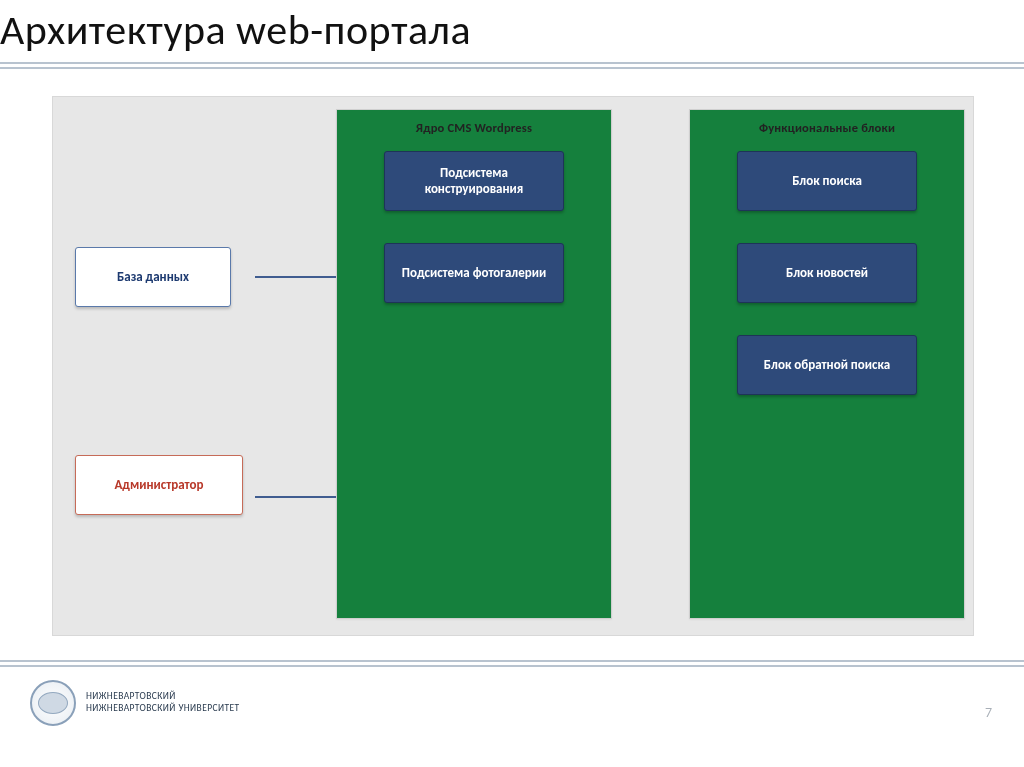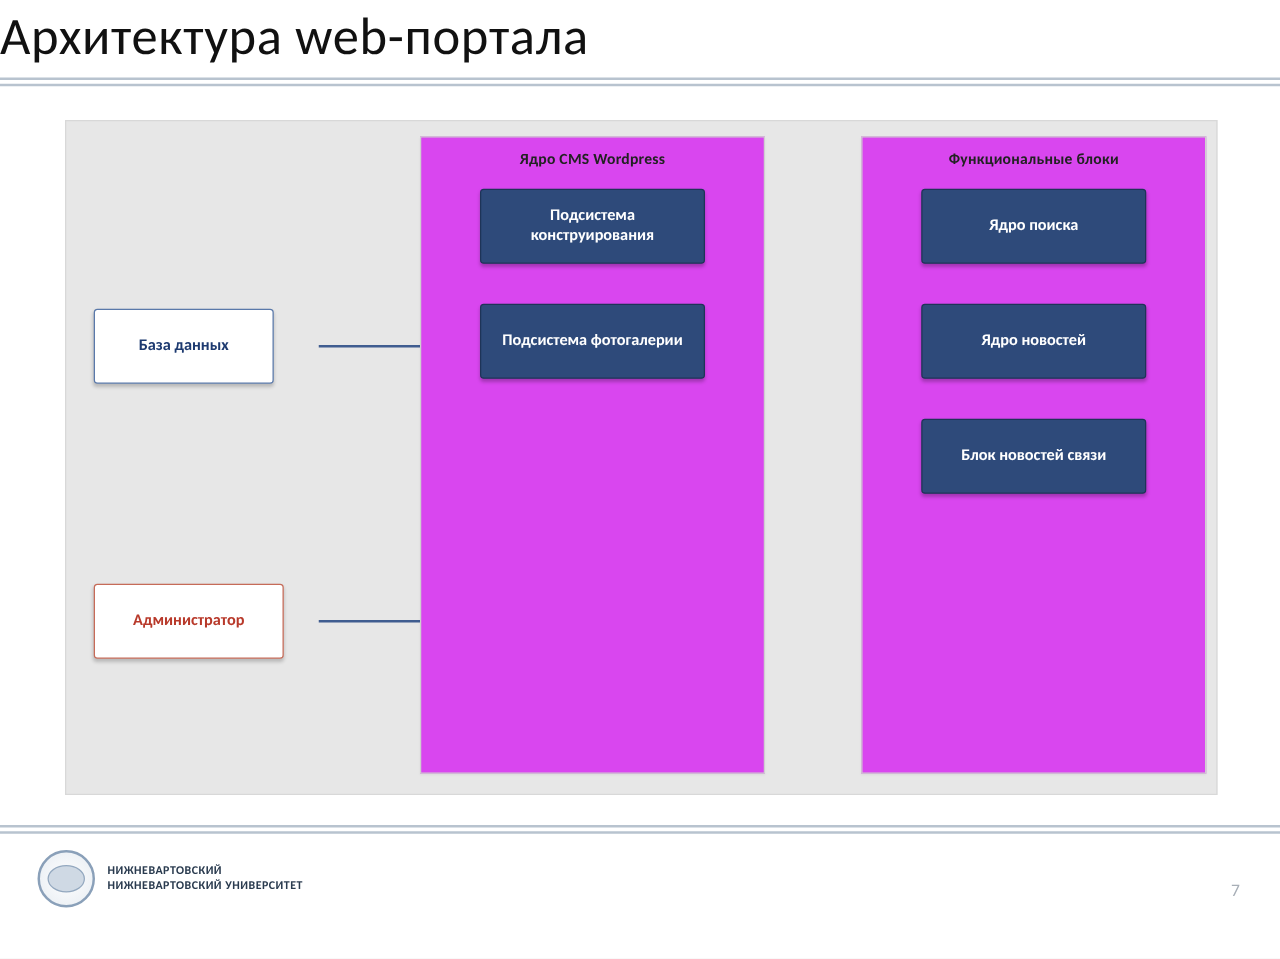--- a/index.html
+++ b/index.html
@@ -35,21 +35,21 @@
   .canvas {
     position: absolute;
     left: 52px; top: 96px;
     width: 922px; height: 540px;
     background: #e7e7e7;
     border: 1px solid #d8d8d8;
   }
 
   .panel {
     position: absolute;
-    background: #d946ef;
+    background: #15803d;
     border: 1px solid #cfcfcf;
     box-shadow: 0 1px 2px rgba(0,0,0,0.05);
   }
   .panel.core   { left: 283px; top: 12px; width: 276px; height: 510px; }
   .panel.funcs  { left: 636px; top: 12px; width: 276px; height: 510px; }
 
   .panel-title {
     text-align: center;
     font-size: 12.5px;
     font-weight: 600;
@@ -92,26 +92,26 @@
     box-shadow: 0 2px 3px rgba(0,0,0,0.2);
   }
   .block.white.admin {
     color: #b8392a;
     border-color: #c66b58;
   }
 
   .ext-db {
     position: absolute;
     left: 22px; top: 150px;
-    width: 144px; height: 58px;
+    width: 156px; height: 58px;
   }
   .ext-admin {
     position: absolute;
-    left: 22px; top: 370px;
-    width: 152px; height: 58px;
+    left: 22px; top: 358px;
+    width: 168px; height: 58px;
   }
 
   .connector {
     position: absolute;
     height: 2px;
     background: #405d90;
   }
   .conn-db    { left: 202px; top: 179px; width: 130px; }
   .conn-admin { left: 202px; top: 399px; width: 130px; }
 
@@ -130,21 +130,21 @@
     background: radial-gradient(circle at 50% 50%, #ffffff 0%, #eef2f6 70%);
   }
   .logo-seal .inner {
     width: 30px; height: 22px;
     background: #cfd9e4;
     border-radius: 50%;
     border: 1px solid #93a8bf;
   }
   .footer-text {
     font-size: 9.5px;
-    font-weight: 700;
+    font-weight: 400;
     color: #2a3b4f;
     line-height: 1.25;
     letter-spacing: 0.4px;
   }
 
   .page-num {
     position: absolute;
     right: 32px; top: 704px;
     font-size: 14px;
     color: #a8afb7;
@@ -179,27 +179,27 @@
       <div class="block dark">
           <span>Подсистема фотогалерии</span>
         </div>
     </div>
   </div>
 
   <div class="panel funcs">
     <div class="panel-title">Функциональные блоки</div>
     <div class="stack">
       <div class="block dark">
-          <span>Ядро поиска</span>
-        </div>
-      <div class="block dark">
-          <span>Ядро новостей</span>
-        </div>
-      <div class="block dark">
-          <span>Блок новостей связи</span>
+          <span>Блок поиска</span>
+        </div>
+      <div class="block dark">
+          <span>Блок новостей</span>
+        </div>
+      <div class="block dark">
+          <span>Блок обратной поиска</span>
         </div>
     </div>
   </div>
 
 </div>
 
 <div class="rule bot1"></div>
 <div class="rule bot2"></div>
 
 <div class="footer-logo">

